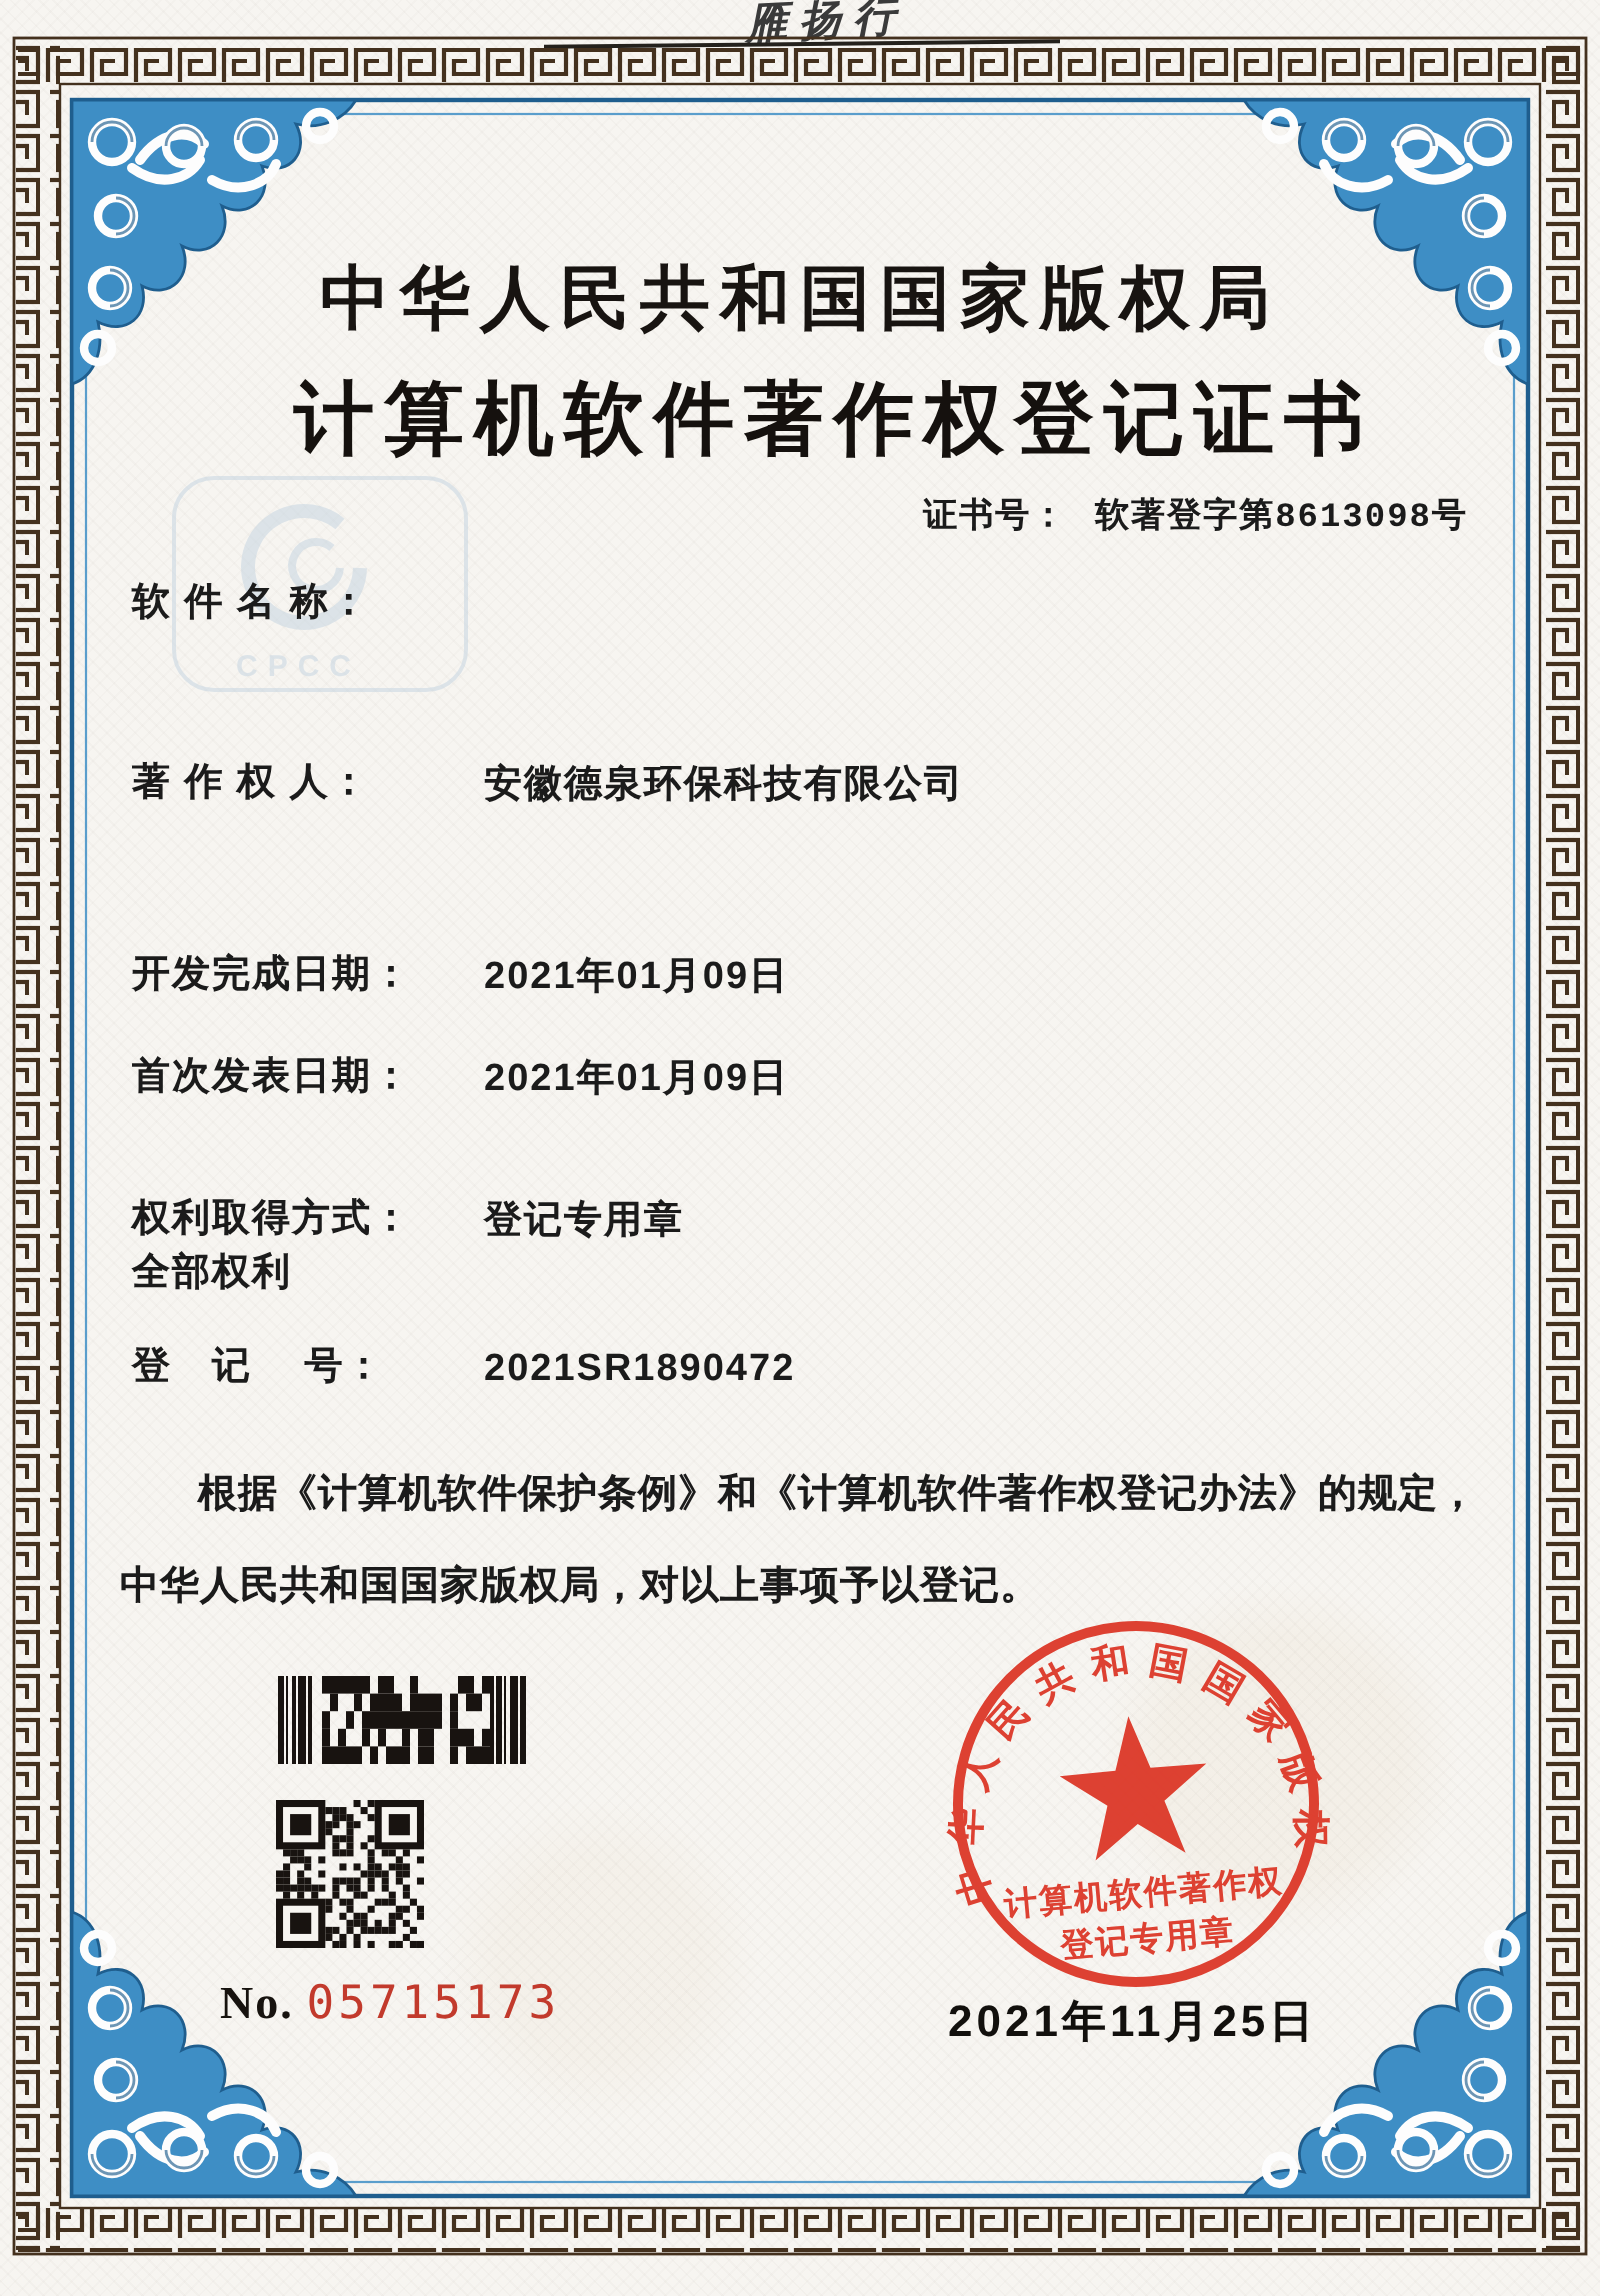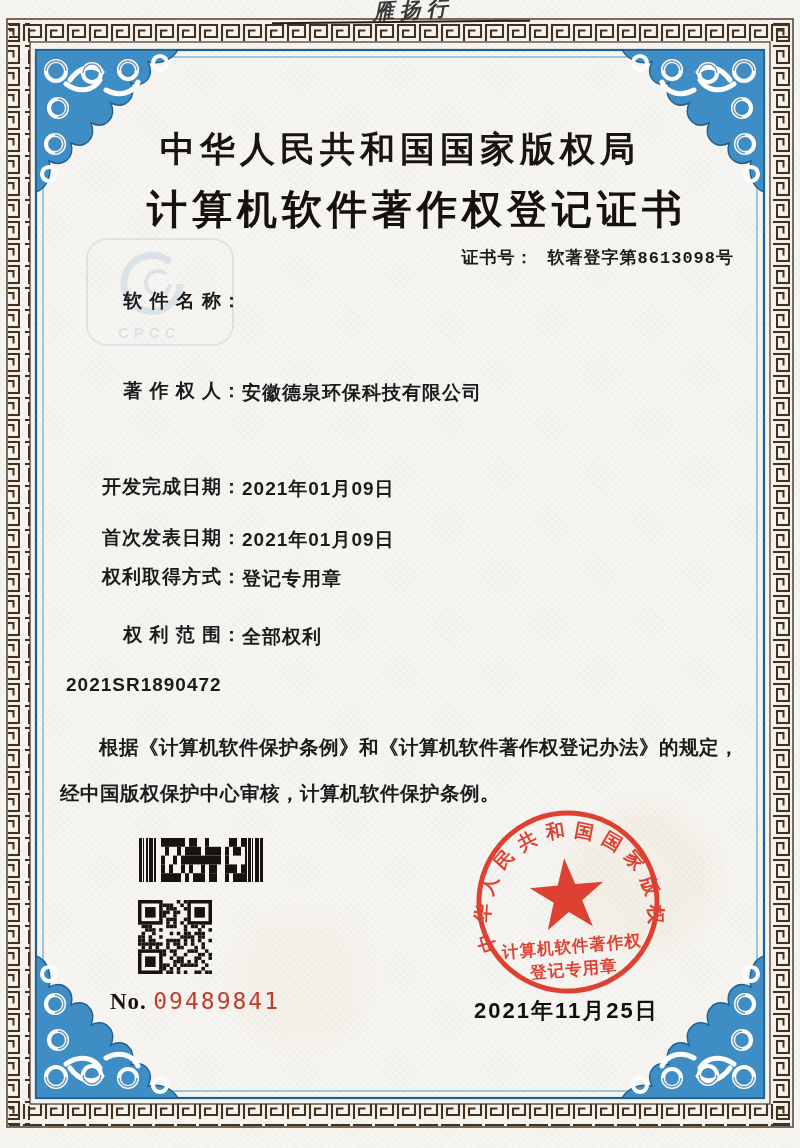--- a/index.html
+++ b/index.html
@@ -49,21 +49,21 @@
   .cert-no{
     position:absolute;right:66px;top:246px;font-size:17px;font-weight:700;letter-spacing:1px;font-family:Liberation Mono, monospace;
   }
   .cert-no .gap{display:inline-block;width:14px;}
 
   .watermark{position:absolute;left:84px;top:236px;opacity:.55;}
   .wm-stroke{stroke:var(--watermark-blue);fill:none;}
   .wm-text{fill:var(--watermark-blue);font-size:15px;font-weight:700;letter-spacing:5px;}
 
   .row{position:absolute;left:66px;display:flex;align-items:flex-start;}
-  .row .label{width:176px;font-size:19px;font-weight:700;white-space:pre;letter-spacing:1px;text-align:right;}
+  .row .label{width:176px;font-size:19px;font-weight:700;white-space:pre;letter-spacing:1px;}
   .row .value{font-size:19px;font-weight:700;line-height:30px;letter-spacing:1px;max-width:480px;}
   .statement{
     position:absolute;left:60px;top:724px;width:686px;
     font-size:19.5px;font-weight:700;line-height:46px;text-indent:2em;letter-spacing:.5px;
   }
 
   .barcode{position:absolute;left:135px;top:838px;}
   .qrcode{position:absolute;left:138px;top:900px;}
   .bc-mod{fill:#181310;}
 
@@ -151,33 +151,33 @@
     <div class="value">安徽德泉环保科技有限公司</div>
   </div>
   <div class="row" style="top:474px">
     <span class="label">开发完成日期：</span>
     <div class="value">2021年01月09日</div>
   </div>
   <div class="row" style="top:525px">
     <span class="label">首次发表日期：</span>
     <div class="value">2021年01月09日</div>
   </div>
-  <div class="row" style="top:564px">
+  <div class="row" style="top:596px">
     <span class="label">权利取得方式：</span>
     <div class="value">登记专用章</div>
   </div>
   <div class="row" style="top:622px">
-    <span class="label">权 利 范 围：</span>
     <div class="value">全部权利</div>
   </div>
   <div class="row" style="top:670px">
+    <span class="label">登　记　 号：</span>
     <div class="value">2021SR1890472</div>
   </div>
 
-  <div class="statement">根据《计算机软件保护条例》和《计算机软件著作权登记办法》的规定，经中国版权保护中心审核，计算机软件保护条例。</div>
+  <div class="statement">根据《计算机软件保护条例》和《计算机软件著作权登记办法》的规定，中华人民共和国国家版权局，对以上事项予以登记。</div>
 
   <svg id="barcode" class="barcode" width="132" height="44" viewBox="0 0 124 44">
       <rect x="0" y="0" width="3" height="44" class="bc-mod"></rect>
       <rect x="4" y="0" width="1" height="44" class="bc-mod"></rect>
       <rect x="7" y="0" width="2" height="44" class="bc-mod"></rect>
       <rect x="10" y="0" width="4" height="44" class="bc-mod"></rect>
       <rect x="15" y="0" width="2" height="44" class="bc-mod"></rect>
       <rect x="22" y="0" width="4" height="8.8" class="bc-mod"></rect>
       <rect x="22" y="17.6" width="4" height="8.8" class="bc-mod"></rect>
       <rect x="22" y="26.400000000000002" width="4" height="8.8" class="bc-mod"></rect>
@@ -394,21 +394,21 @@
       <rect x="38.5" y="70" width="3.5" height="3.5" class="bc-mod"></rect>
       <rect x="45.5" y="70" width="3.5" height="3.5" class="bc-mod"></rect>
       <rect x="56" y="70" width="3.5" height="3.5" class="bc-mod"></rect>
       <rect x="59.5" y="70" width="3.5" height="3.5" class="bc-mod"></rect>
       <rect x="66.5" y="70" width="3.5" height="3.5" class="bc-mod"></rect>
       <rect x="70" y="70" width="3.5" height="3.5" class="bc-mod"></rect>
     </svg>
 
   <div class="serial">
     <span class="prefix">No.</span>
-    <span class="number">09489841</span>
+    <span class="number">05715173</span>
   </div>
 
   <svg class="seal" width="220" height="220" viewBox="0 0 220 220">
     <defs>
       <path id="sealArc" d="M 36,155 A 80,80 0 1 1 184,155" fill="none"></path>
     </defs>
     <circle class="seal-ring" cx="110" cy="110" r="89"></circle>
     <text class="seal-text">
       <textPath href="#sealArc" xlink:href="#sealArc" startOffset="4" textLength="322" lengthAdjust="spacing">中华人民共和国国家版权局</textPath>
     </text>

